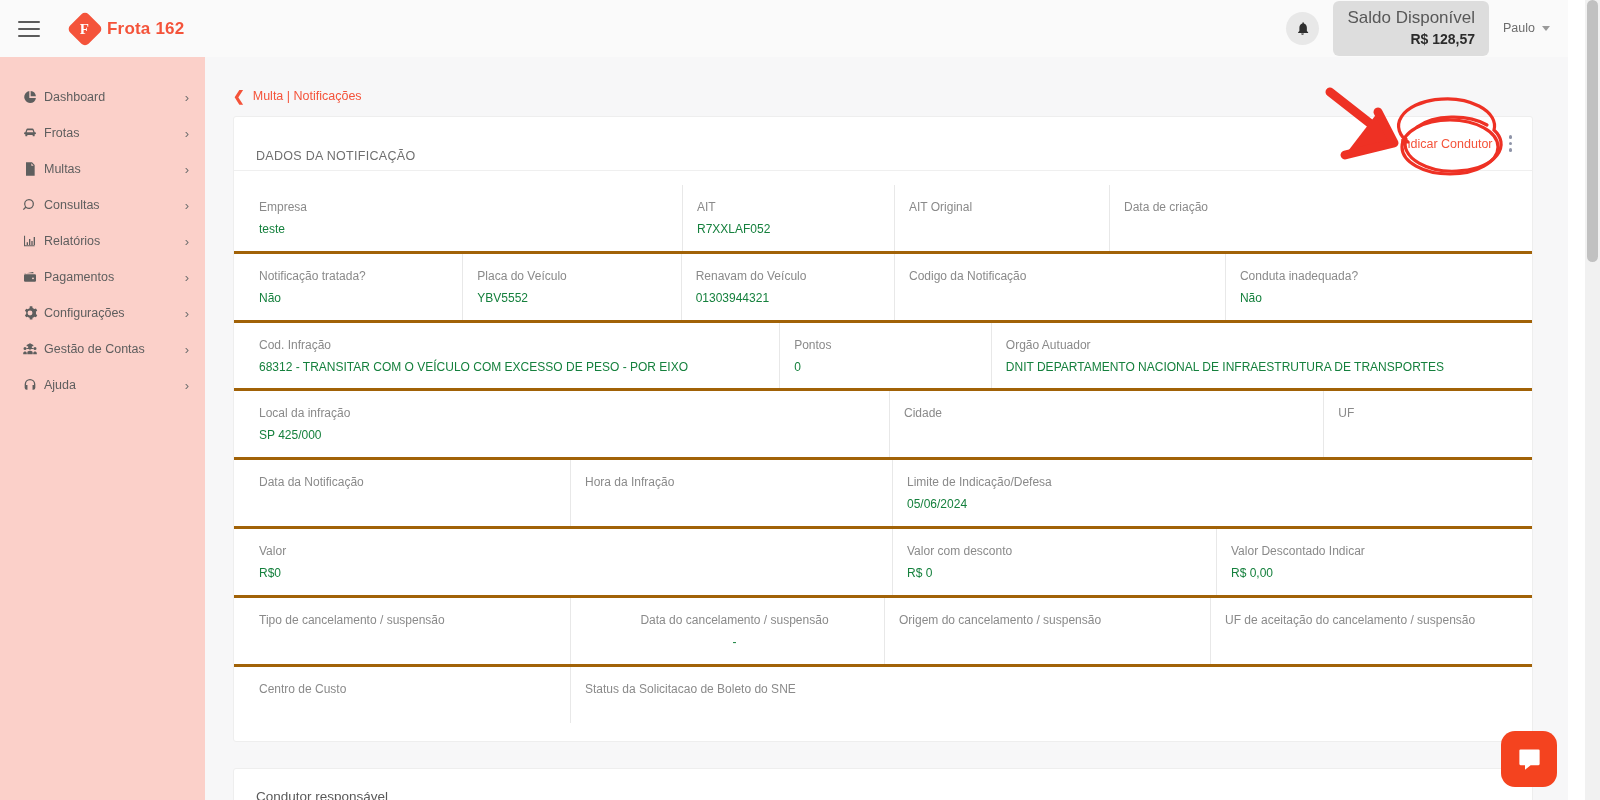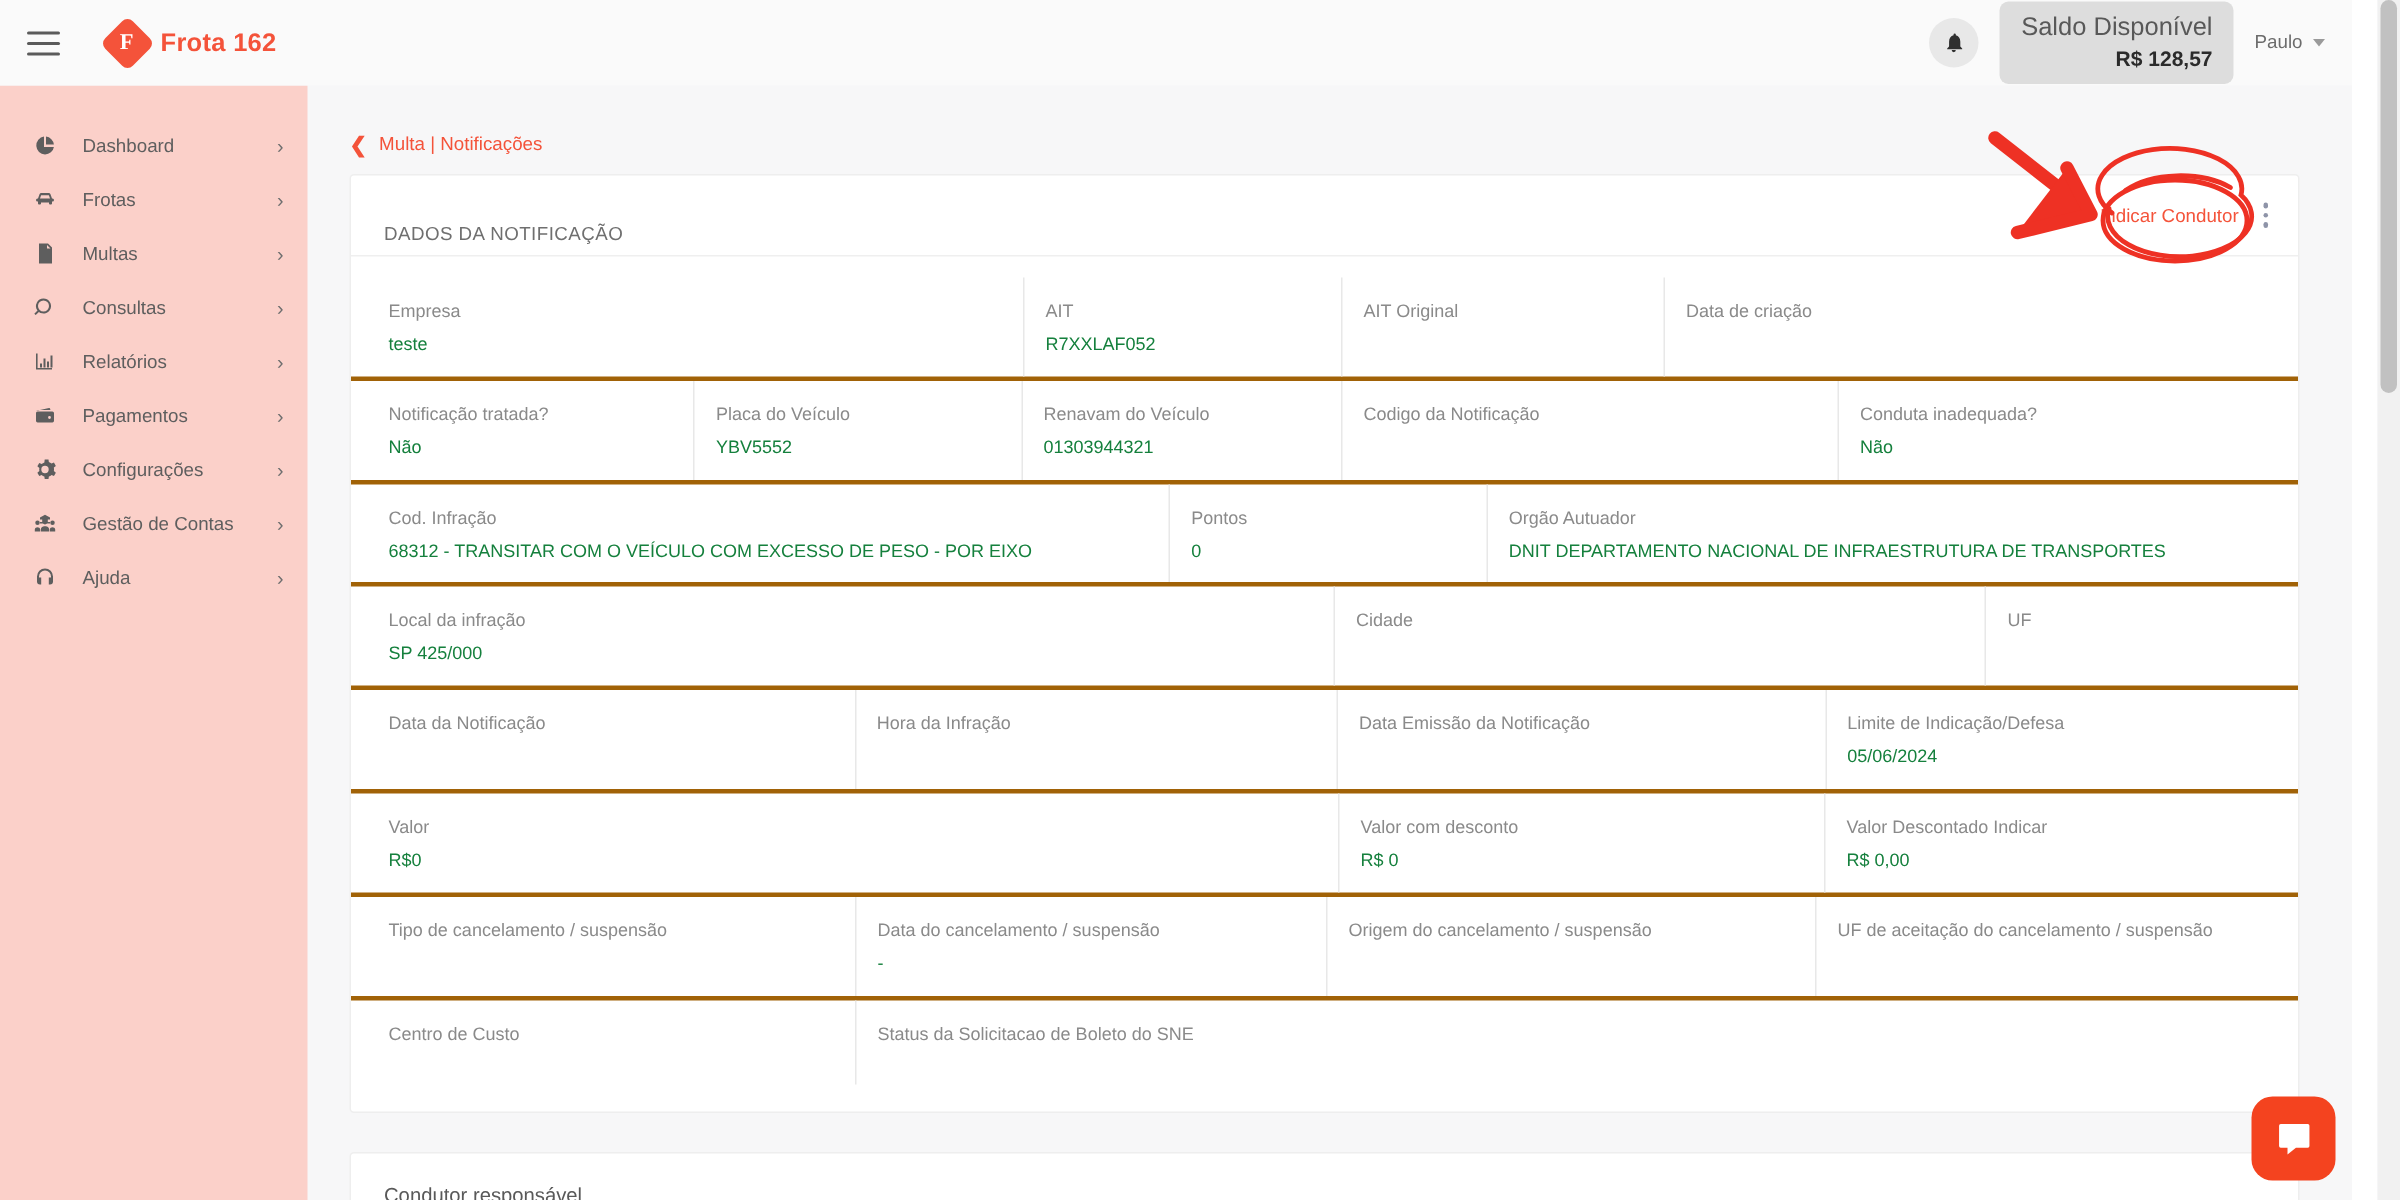--- a/index.html
+++ b/index.html
@@ -45,21 +45,21 @@
   
   .sidebar {
     position: absolute; top: 57px; left: 0; width: 205px; height: 743px;
     background: #fbd0c9;
     z-index: 30;
   }
   .nav-item { height: 36px; display: flex; align-items: center; padding: 0 16px 0 22px;
     cursor: pointer; position: relative; }
   .nav-item .ic { width: 22px; color: #5e5e5e; display: flex; align-items: center; }
   .nav-item .ic svg { width: 16px; height: 16px; fill: #5e5e5e; }
-  .nav-item .lb { color: #5e5e5e; font-size: 12.5px; margin-left: 11px; }
+  .nav-item .lb { color: #5e5e5e; font-size: 12.5px; margin-left: 0; }
   .nav-item .ch { margin-left: auto; color: #6f6f6f; font-size: 13px; line-height: 1; }
   .promo-wrap { margin-top: 18px; display: flex; justify-content: center; }
   .promo { background: #f4442a; color: #fff; border: none; border-radius: 20px;
     height: 30px; padding: 0 18px; display: flex; align-items: center; gap: 9px;
     font-size: 12.5px; font-weight: bold; cursor: pointer;
     font-family: "Liberation Sans", sans-serif; }
   .promo svg { width: 14px; height: 14px; fill: #fff; }
 
   
   .content { position: absolute; top: 57px; left: 205px; width: 1363px; height: 743px;
@@ -320,24 +320,20 @@
         </div>
         <div class="row pad">
           <div class="cell" style="width: 326px;">
             <div class="k">Data da Notificação</div>
             <div class="v"></div>
           </div>
           <div class="cell" style="width: 322px;">
             <div class="k">Hora da Infração</div>
             <div class="v"></div>
           </div>
-          <div class="cell" style="width: 326px;">
-            <div class="k">Data Emissão da Notificação</div>
-            <div class="v"></div>
-          </div>
           <div class="cell last" style="width: 315px;">
             <div class="k">Limite de Indicação/Defesa</div>
             <div class="v">05/06/2024</div>
           </div>
         </div>
         <div class="row pad">
           <div class="cell" style="width: 648px;">
             <div class="k">Valor</div>
             <div class="v">R$0</div>
           </div>
@@ -348,21 +344,21 @@
           <div class="cell last" style="width: 313px;">
             <div class="k">Valor Descontado Indicar</div>
             <div class="v">R$ 0,00</div>
           </div>
         </div>
         <div class="row pad">
           <div class="cell" style="width: 326px;">
             <div class="k">Tipo de cancelamento / suspensão</div>
             <div class="v"></div>
           </div>
-          <div class="cell" style="width: 314px;">
+          <div class="cell" style="width: 314px; text-align: center;">
             <div class="k">Data do cancelamento / suspensão</div>
             <div class="v">-</div>
           </div>
           <div class="cell" style="width: 326px;">
             <div class="k">Origem do cancelamento / suspensão</div>
             <div class="v"></div>
           </div>
           <div class="cell last" style="width: 315px;">
             <div class="k">UF de aceitação do cancelamento / suspensão</div>
             <div class="v"></div>

